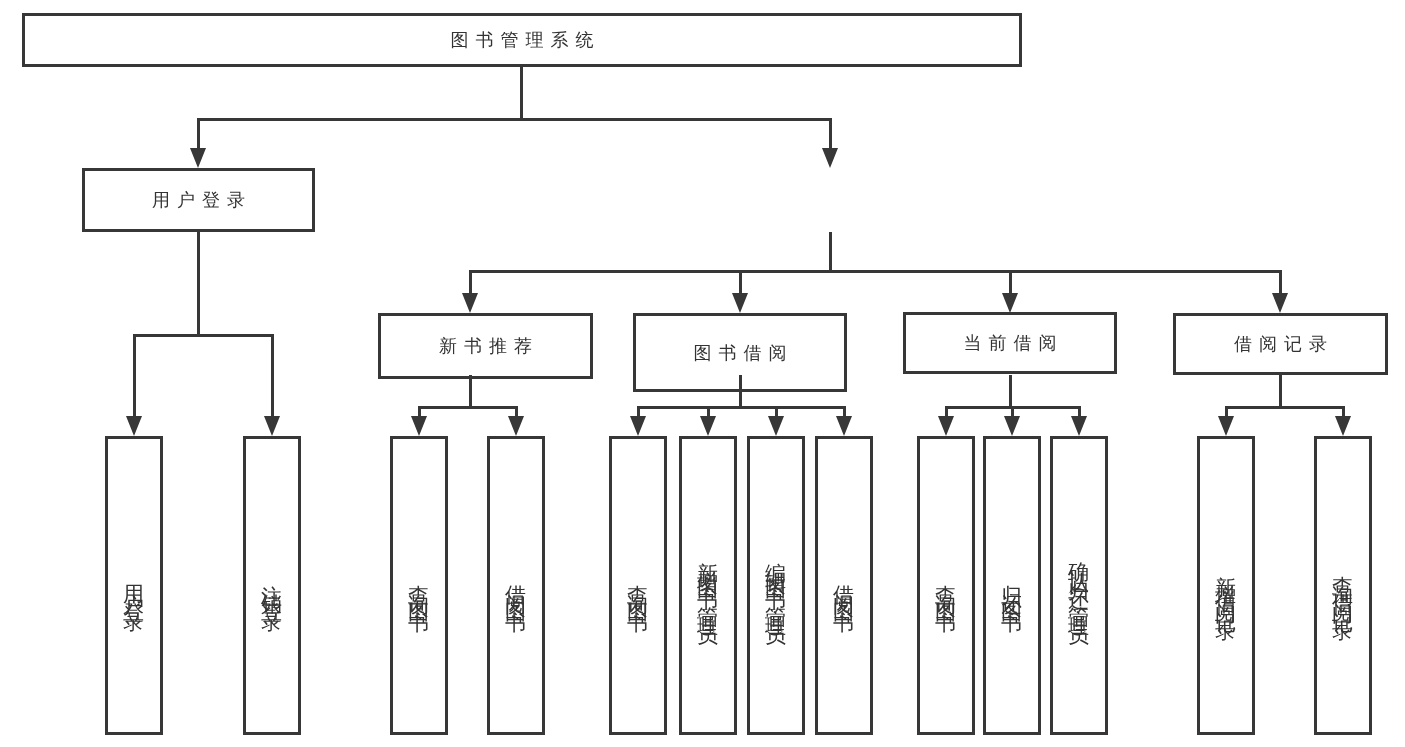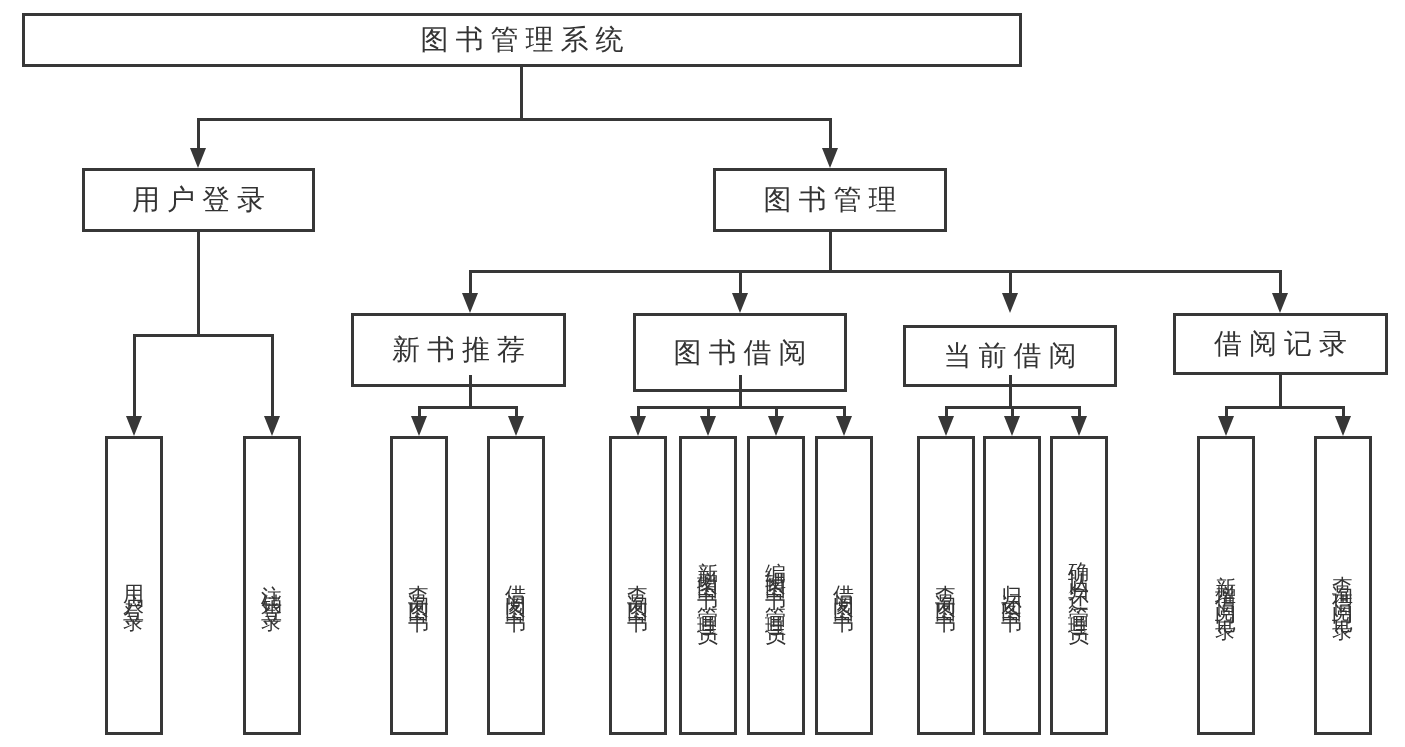--- a/index.html
+++ b/index.html
@@ -15,21 +15,21 @@
     box-sizing:border-box;
     border:3px solid #373737;
     background:#ffffff;
     color:#333333;
     display:flex;
     align-items:center;
     justify-content:center;
     text-align:center;
   }
   .h-node{
-    font-size:28px;
+    font-size:18px;
     letter-spacing:7px;
     text-indent:7px;
     white-space:nowrap;
   }
   .v-node{
     writing-mode:vertical-rl;
     text-orientation:mixed;
     font-size:21px;
     letter-spacing:9px;
     line-height:1;
@@ -55,25 +55,24 @@
   }
 </style>
 </head>
 <body>
 
 <div id="canvas">
 
   <div class="node h-node" style="left:22px;top:13px;width:1000px;height:54px">图书管理系统</div>
 
   <div class="node h-node" style="left:82px;top:168px;width:233px;height:64px">用户登录</div>
-  <div class="node h-node" style="left:713px;top:168px;width:234px;height:64px">图书管理</div>
 
-  <div class="node h-node" style="left:351px;top:313px;width:215px;height:74px">新书推荐</div>
+  <div class="node h-node" style="left:378px;top:313px;width:215px;height:66px">新书推荐</div>
   <div class="node h-node" style="left:633px;top:313px;width:214px;height:79px">图书借阅</div>
-  <div class="node h-node" style="left:903px;top:325px;width:214px;height:62px">当前借阅</div>
+  <div class="node h-node" style="left:903px;top:312px;width:214px;height:62px">当前借阅</div>
   <div class="node h-node" style="left:1173px;top:313px;width:215px;height:62px">借阅记录</div>
 
   <div class="node v-node" style="left:105px;top:436px;width:58px;height:299px">用户登录</div>
   <div class="node v-node" style="left:243px;top:436px;width:58px;height:299px">注销登录</div>
 
   <div class="node v-node" style="left:390px;top:436px;width:58px;height:299px">查询图书</div>
   <div class="node v-node" style="left:487px;top:436px;width:58px;height:299px">借阅图书</div>
 
   <div class="node v-node" style="left:609px;top:436px;width:58px;height:299px">查询图书</div>
   <div class="node v-node" style="left:679px;top:436px;width:58px;height:299px">新增图书（管理员）</div>

